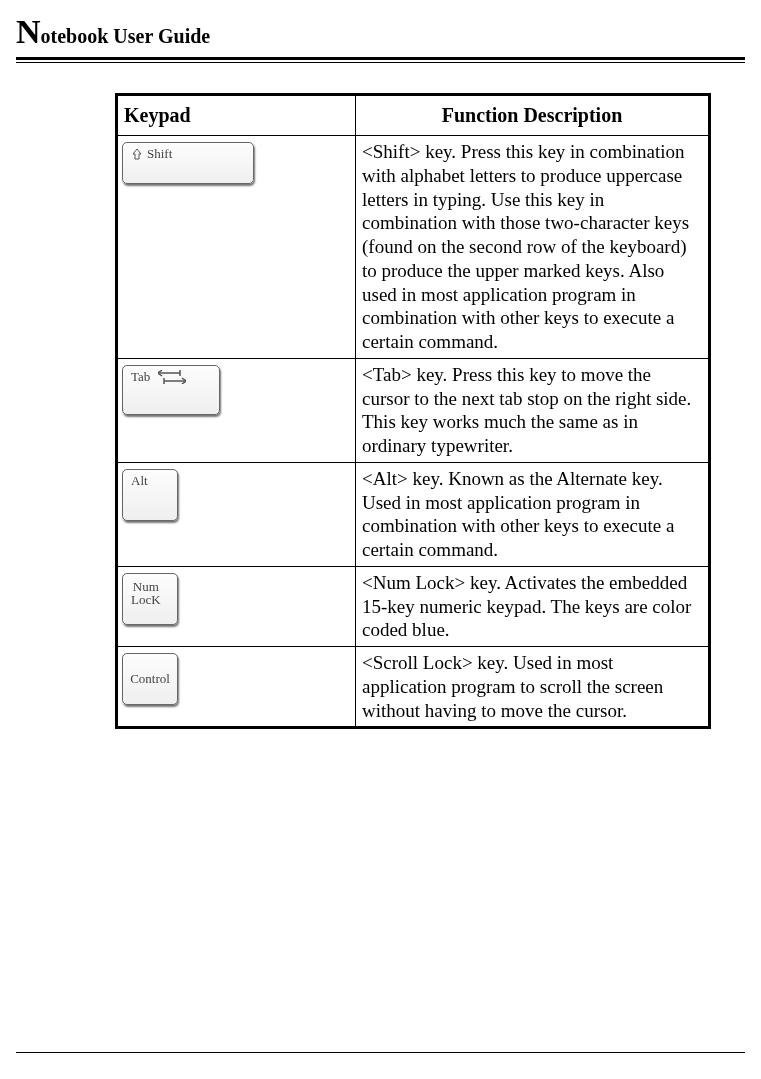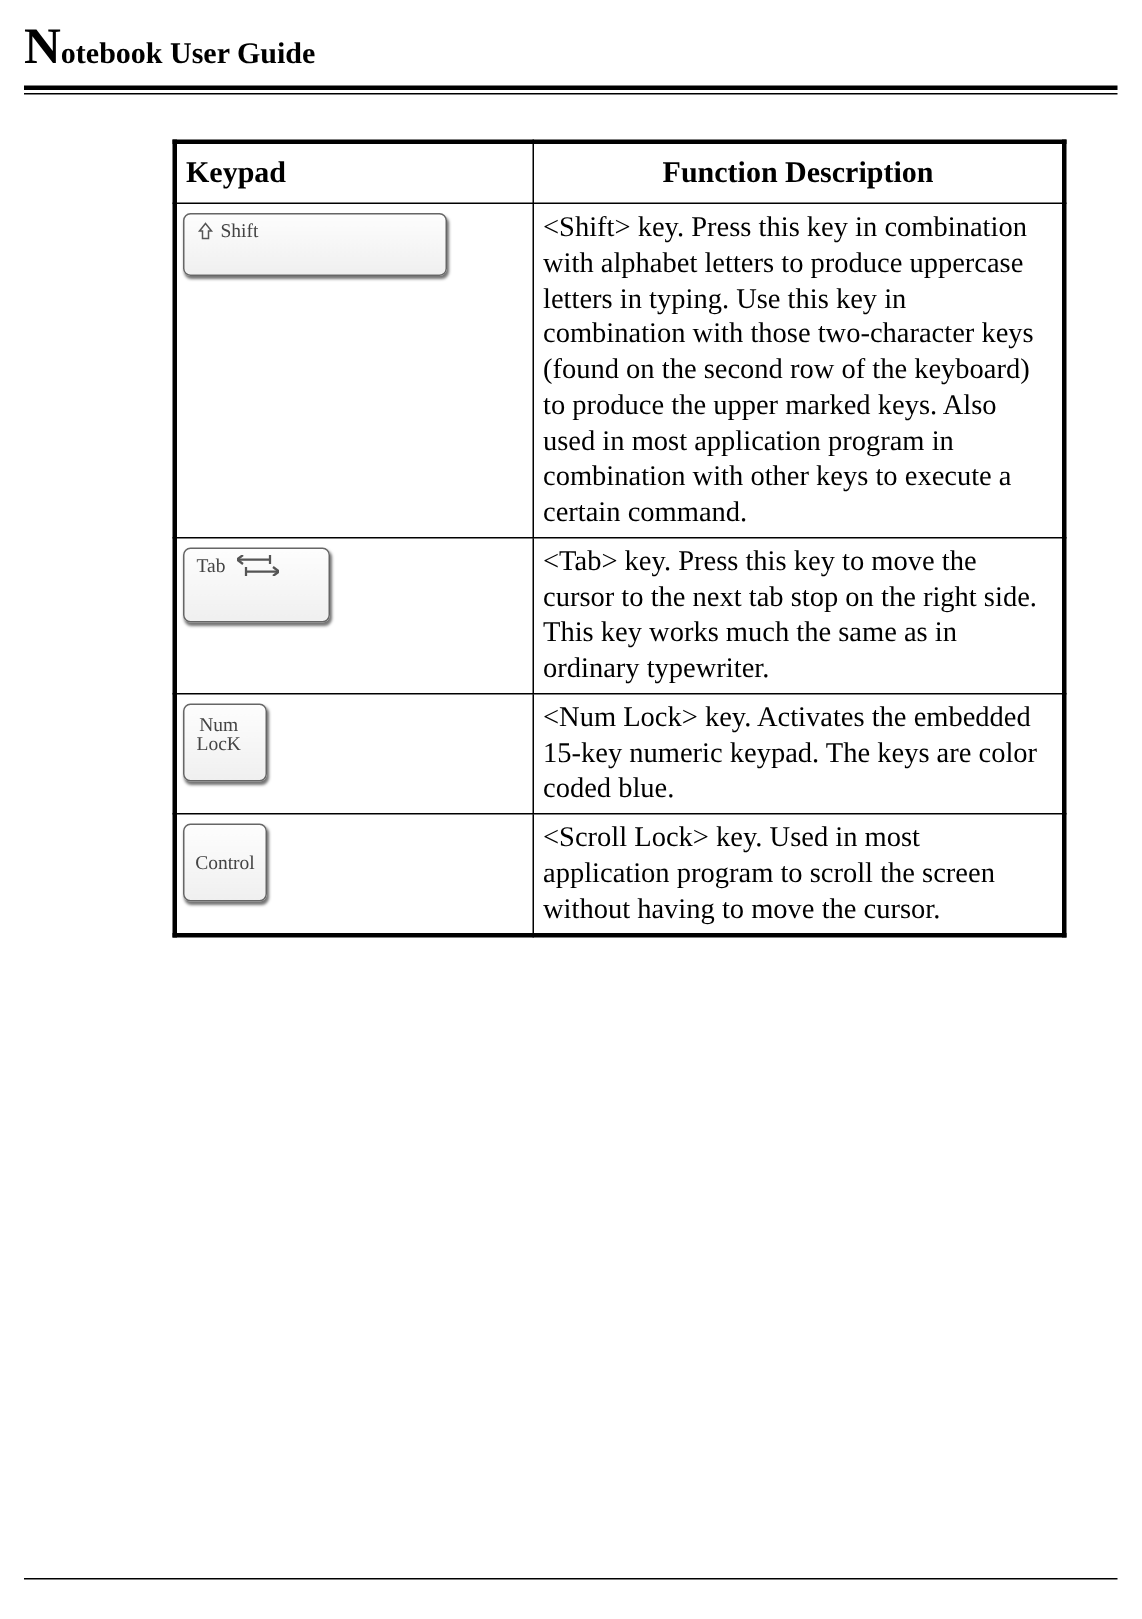--- a/index.html
+++ b/index.html
@@ -79,21 +79,20 @@
     font-family: "Times New Roman", serif;
     color: #444;
   }
   .kc-wide {
     width: 96px;
     height: 48px;
   }
   .kc-xwide {
     width: 130px;
     height: 40px;
-    padding-left: 44px;
   }
   .kc-square {
     width: 54px;
     height: 50px;
   }
   .kc-label {
     font-size: 13px;
     line-height: 1.05;
   }
   .kc-label-top-center {
@@ -217,20 +216,28 @@
                   <line x1="6" y1="8" x2="6" y2="14" stroke="#555" stroke-width="1.5"></line>
                 </svg>
               </span>
             </span>
           </div>
         </td>
         <td>&lt;Tab&gt; key. Press this key to move the cursor to the next tab stop on the right side. This key works much the same as in ordinary typewriter.</td>
       </tr>
 
 
+      <tr>
+        <td class="col-left">
+          <div class="keycap kc-square">
+            <span class="kc-label kc-label-top-left">Alt</span>
+          </div>
+        </td>
+        <td>&lt;Alt&gt; key. Known as the Alternate key. Used in most application program in combination with other keys to execute a certain command.</td>
+      </tr>
 
       <tr>
         <td class="col-left">
           <div class="keycap kc-square">
             <span class="kc-label kc-label-top-left-2row" style="white-space:pre;text-align:center;">Num
 LocK</span>
           </div>
         </td>
         <td>&lt;Num Lock&gt; key. Activates the embedded 15-key numeric keypad. The keys are color coded blue.</td>
       </tr>

